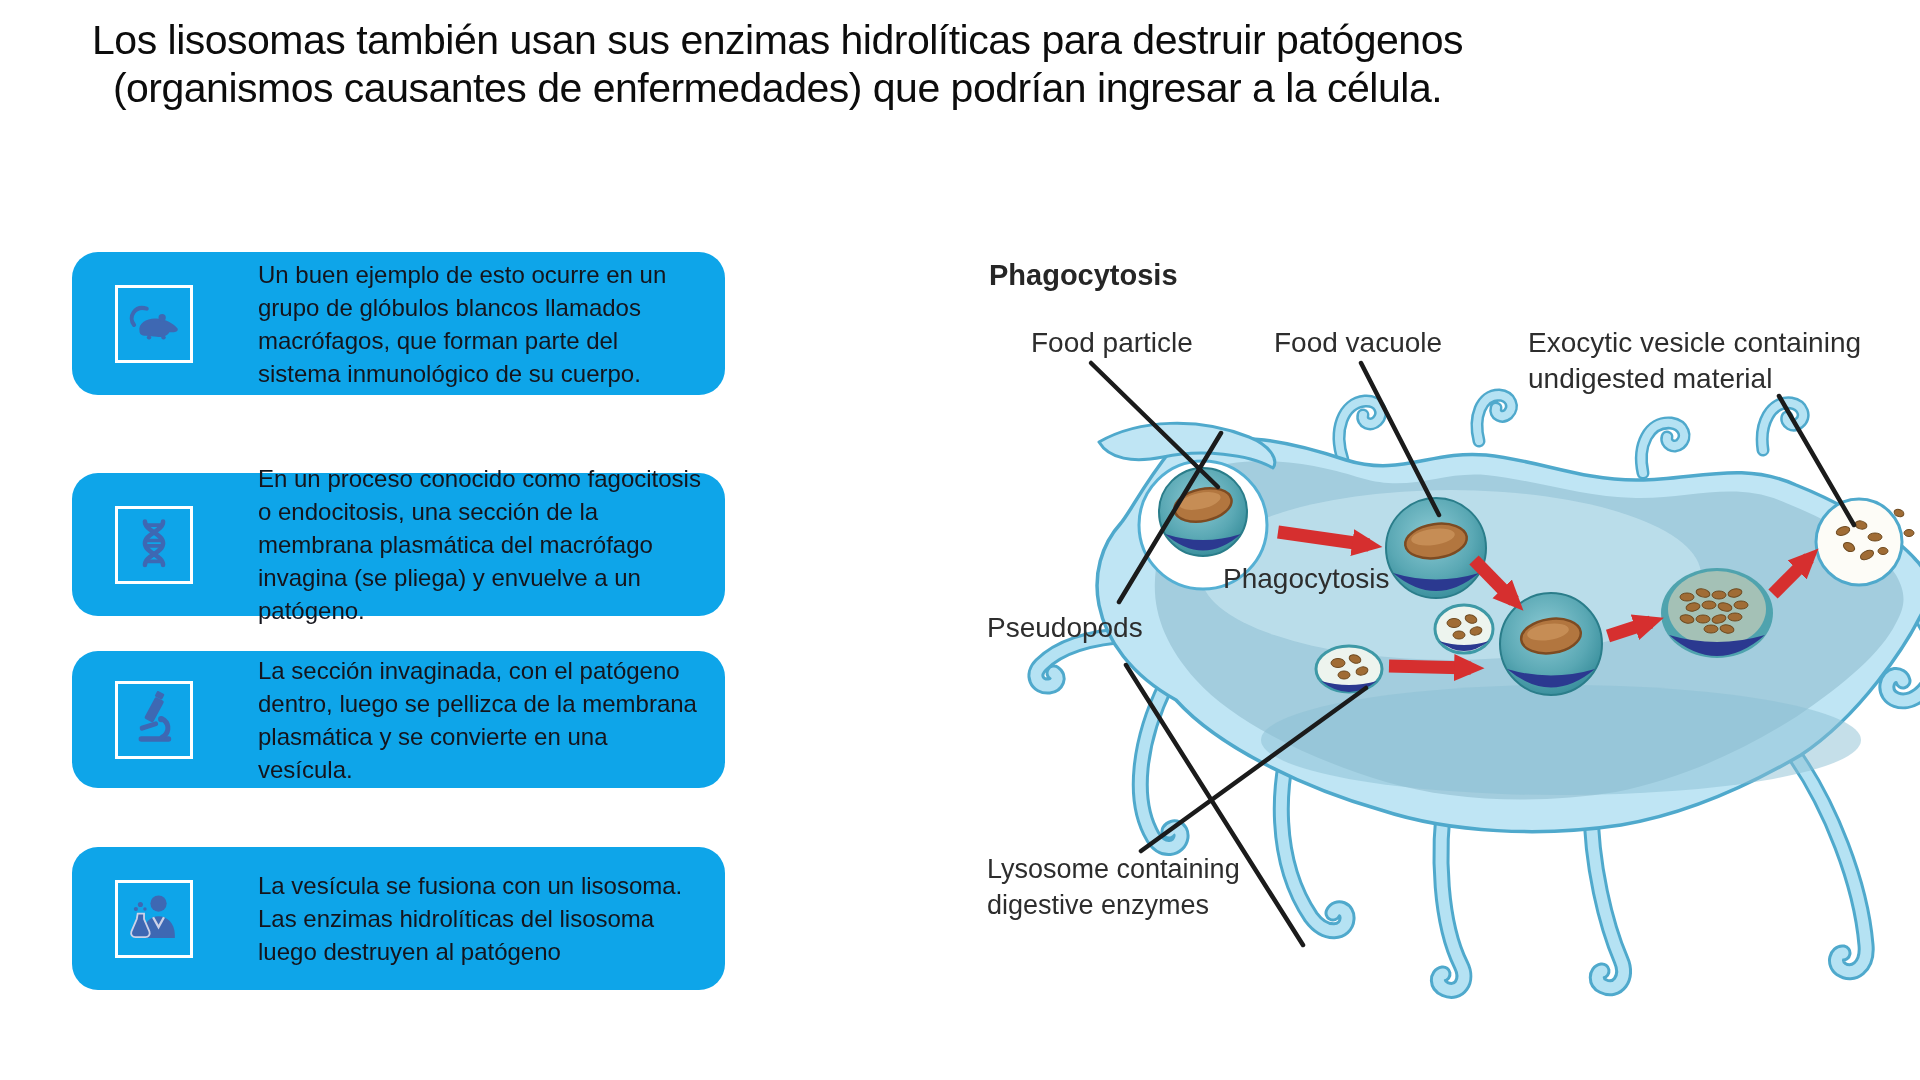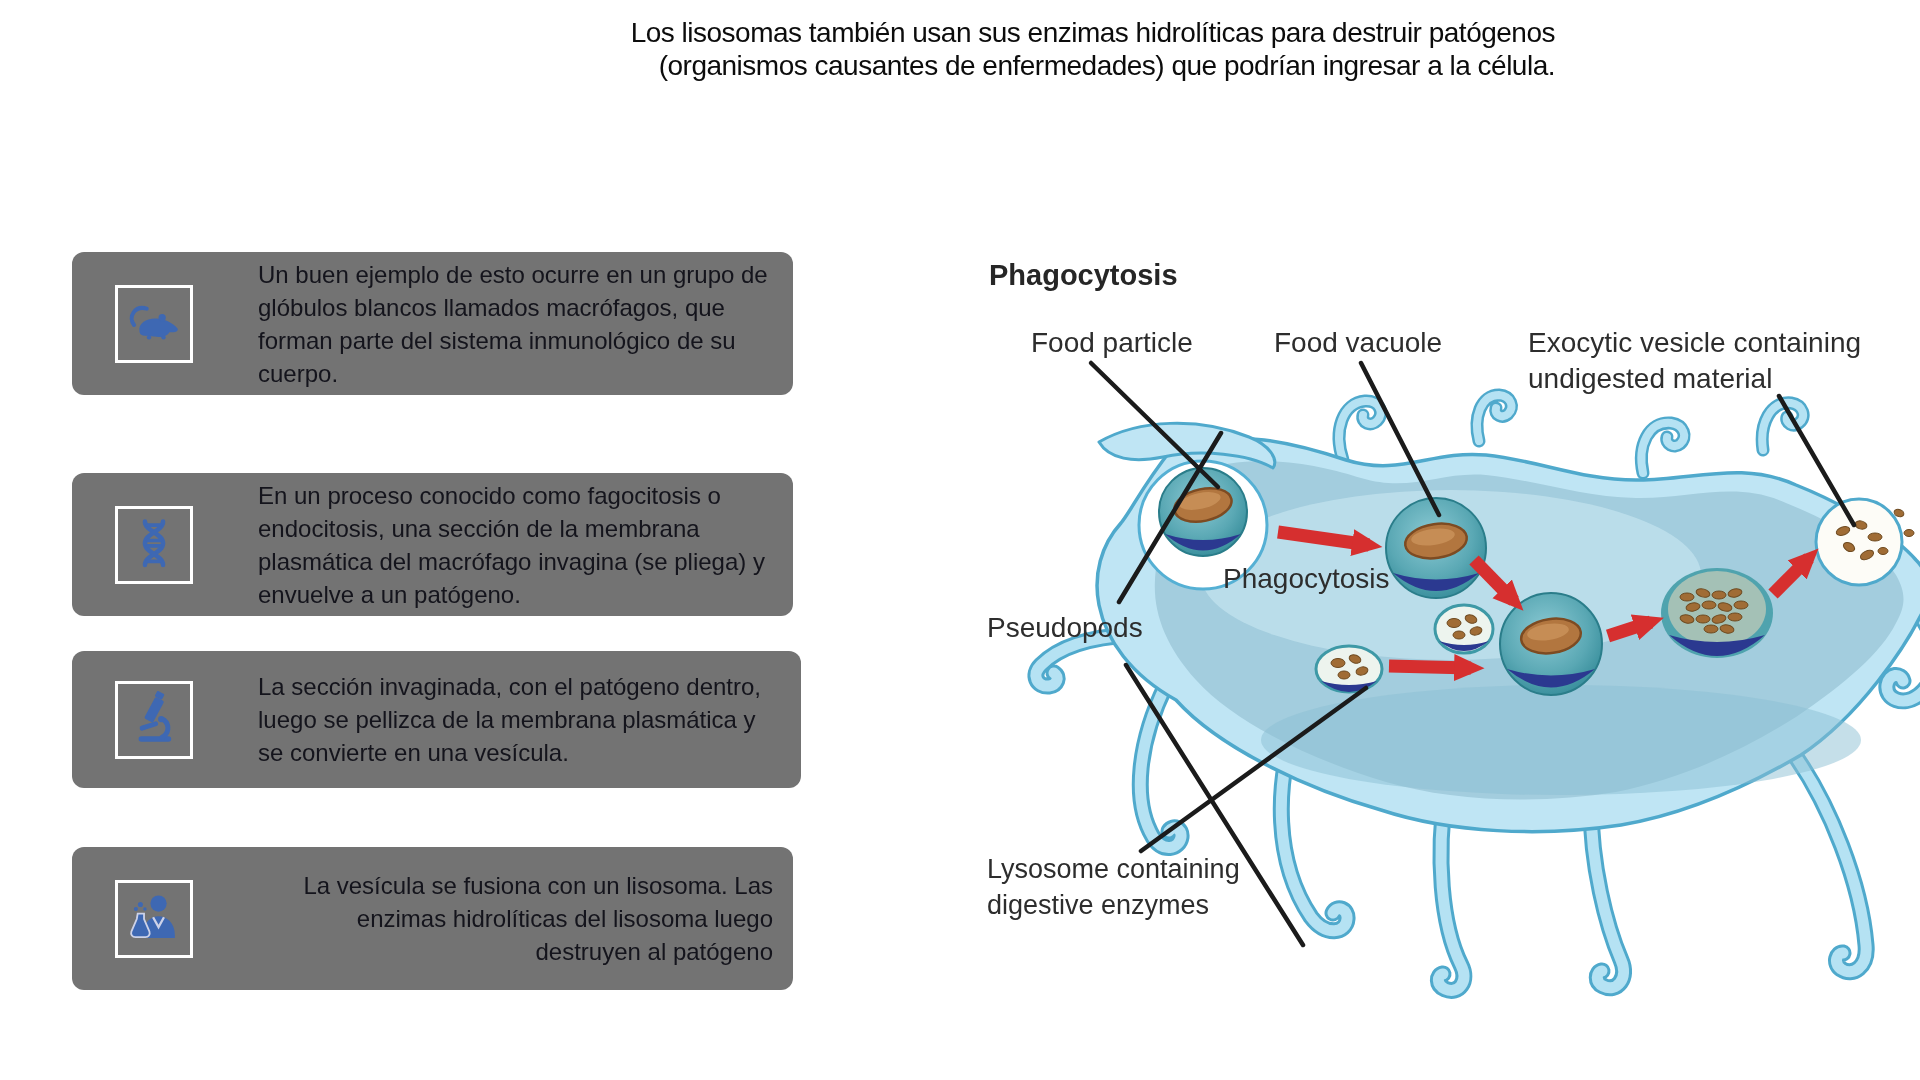--- a/index.html
+++ b/index.html
@@ -1,31 +1,31 @@
 <!DOCTYPE html>
 <html><head>
 <meta charset="utf-8">
 <style>
   html,body { margin:0; padding:0; background:#ffffff; }
   .slide {
     position:relative; width:1920px; height:1080px; background:#ffffff;
     font-family:"Liberation Sans","DejaVu Sans",sans-serif; overflow:hidden;
   }
   .title {
-    position:absolute; left:0; top:16px; width:1555px; text-align:right;
-    font-size:28px; line-height:1.18; letter-spacing:-0.5px; color:#0c0c0c;
+    position:absolute; left:0; top:16px; width:1555px; text-align:center;
+    font-size:41px; line-height:1.18; letter-spacing:-0.5px; color:#0c0c0c;
   }
   .step-card {
-    position:absolute; left:72px; width:721px; background:#737373;
-    border-radius:12px; display:flex; align-items:center;
+    position:absolute; left:72px; width:653px; background:#0ea5e9;
+    border-radius:26px; display:flex; align-items:center;
   }
   .card1 { top:252px; height:143px; }
   .card2 { top:448px; height:143px;margin-top:25px; }
-  .card3 { top:651px; height:137px;padding-left:8px; }
-  .card4 { top:847px; height:143px;text-align:right; }
+  .card3 { top:651px; height:137px; }
+  .card4 { top:847px; height:143px; }
   .icon-tile {
     position:absolute; left:43px; top:50%; transform:translateY(-50%);
     width:78px; height:78px; border:3px solid #ffffff; box-sizing:border-box;
     display:flex; align-items:center; justify-content:center;
   }
   .icon-tile svg { width:58px; height:58px; }
   .step-text {
     position:absolute; left:186px; right:20px; font-size:24px; line-height:33px;
     color:#14141c;
   }

